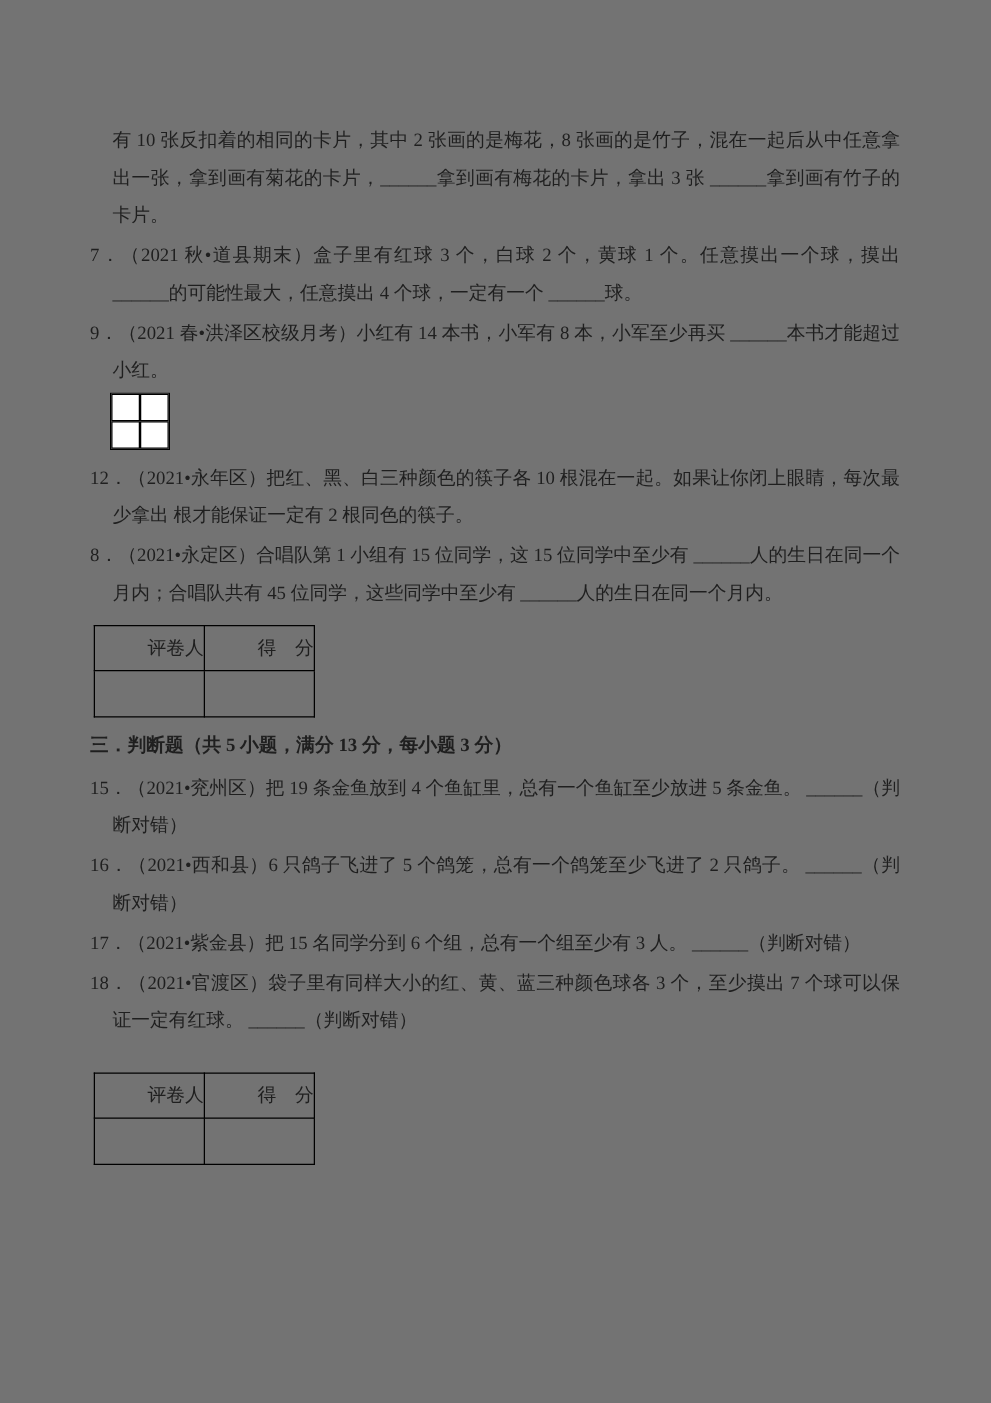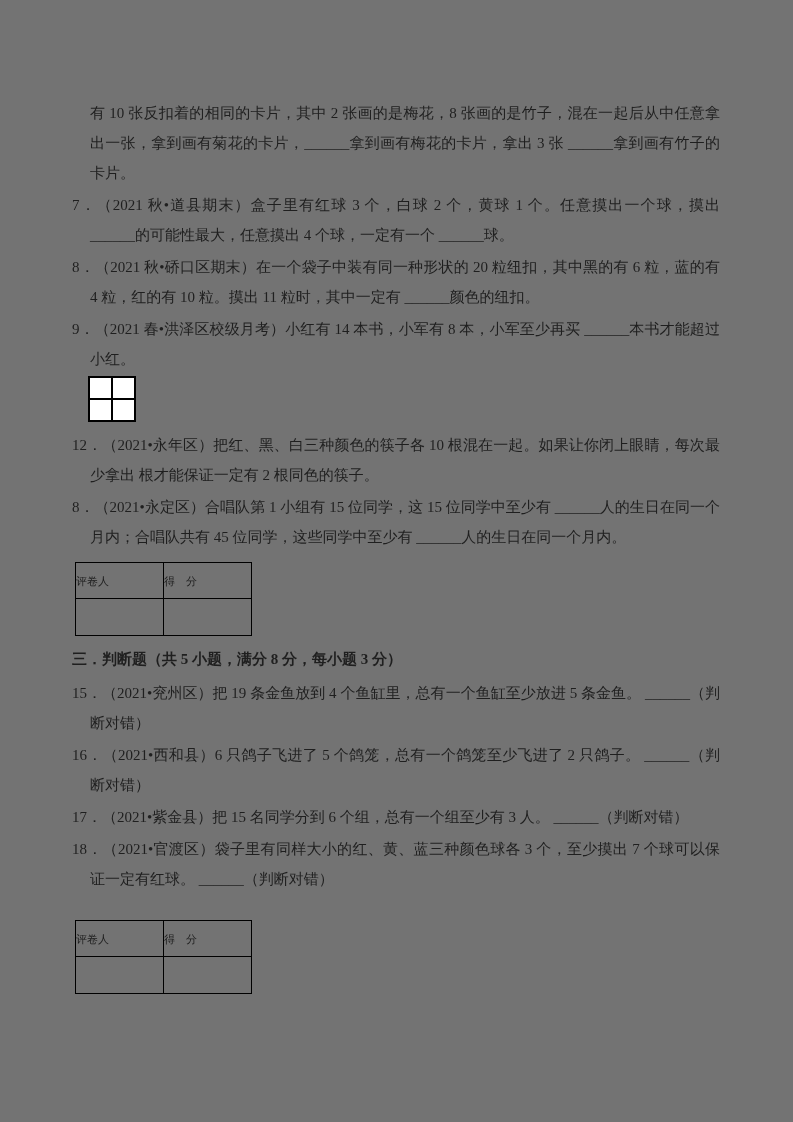--- a/index.html
+++ b/index.html
@@ -41,43 +41,42 @@
   }
   .grid-cell { border: 1px solid #000; }
   .score-table {
     border-collapse: collapse;
     margin: 10px 0 0 3px;
   }
   .score-table td {
     border: 1px solid #000;
     width: 88px;
     height: 36px;
-    text-align: left;
+    text-align: right;
     vertical-align: middle;
-    font-size: 11px;
+    font-size: 15px;
     padding: 0;
   }
   .score-table tr.empty-row td { height: 37px; }
   .section-title {
     margin: 8px 0 4px 0;
     font-weight: 700;
     text-align: left;
   }
   .table2 { margin-top: 26px; }
 </style>
 </head>
 <body>
 
 <div class="page">
 
   <p class="cont">有 10 张反扣着的相同的卡片，其中 2 张画的是梅花，8 张画的是竹子，混在一起后从中任意拿出一张，拿到画有菊花的卡片，______拿到画有梅花的卡片，拿出 3 张 ______拿到画有竹子的卡片。</p>
 
   <p class="q"><span class="q-label">7．</span><span>（2021 秋•道县期末）盒子里有红球 3 个，白球 2 个，黄球 1 个。任意摸出一个球，摸出 ______的可能性最大，任意摸出 4 个球，一定有一个 ______球。</span></p>
 
-  <p class="q"><span class="q-label">8．</span><span>（2021 秋•硚口区期末）在一个袋子中装有同一种形状的 20 粒纽扣，其中黑的有 6 粒，蓝的有 4 粒，红的有 10 粒。摸出 11 粒时，其中一定有 ______颜色的纽扣。</span></p>
 
   <p class="q"><span class="q-label">9．</span><span>（2021 春•洪泽区校级月考）小红有 14 本书，小军有 8 本，小军至少再买 ______本书才能超过小红。</span></p>
 
 
 
   <div class="grid-fig">
     <div class="grid-cell"></div>
     <div class="grid-cell"></div>
     <div class="grid-cell"></div>
     <div class="grid-cell"></div>
@@ -93,21 +92,21 @@
         <td>评卷人</td>
         <td>得　分</td>
       </tr>
       <tr class="empty-row">
         <td></td>
         <td></td>
       </tr>
     </tbody>
   </table>
 
-  <p class="section-title">三．判断题（共 5 小题，满分 8 分，每小题 3 分）</p>
+  <p class="section-title">三．判断题（共 5 小题，满分 13 分，每小题 3 分）</p>
 
 
   <p class="q"><span class="q-label">15．</span><span>（2021•兖州区）把 19 条金鱼放到 4 个鱼缸里，总有一个鱼缸至少放进 5 条金鱼。 ______（判断对错）</span></p>
 
   <p class="q"><span class="q-label">16．</span><span>（2021•西和县）6 只鸽子飞进了 5 个鸽笼，总有一个鸽笼至少飞进了 2 只鸽子。 ______（判断对错）</span></p>
 
   <p class="q"><span class="q-label">17．</span><span>（2021•紫金县）把 15 名同学分到 6 个组，总有一个组至少有 3 人。 ______（判断对错）</span></p>
 
   <p class="q"><span class="q-label">18．</span><span>（2021•官渡区）袋子里有同样大小的红、黄、蓝三种颜色球各 3 个，至少摸出 7 个球可以保证一定有红球。 ______（判断对错）</span></p>
 

